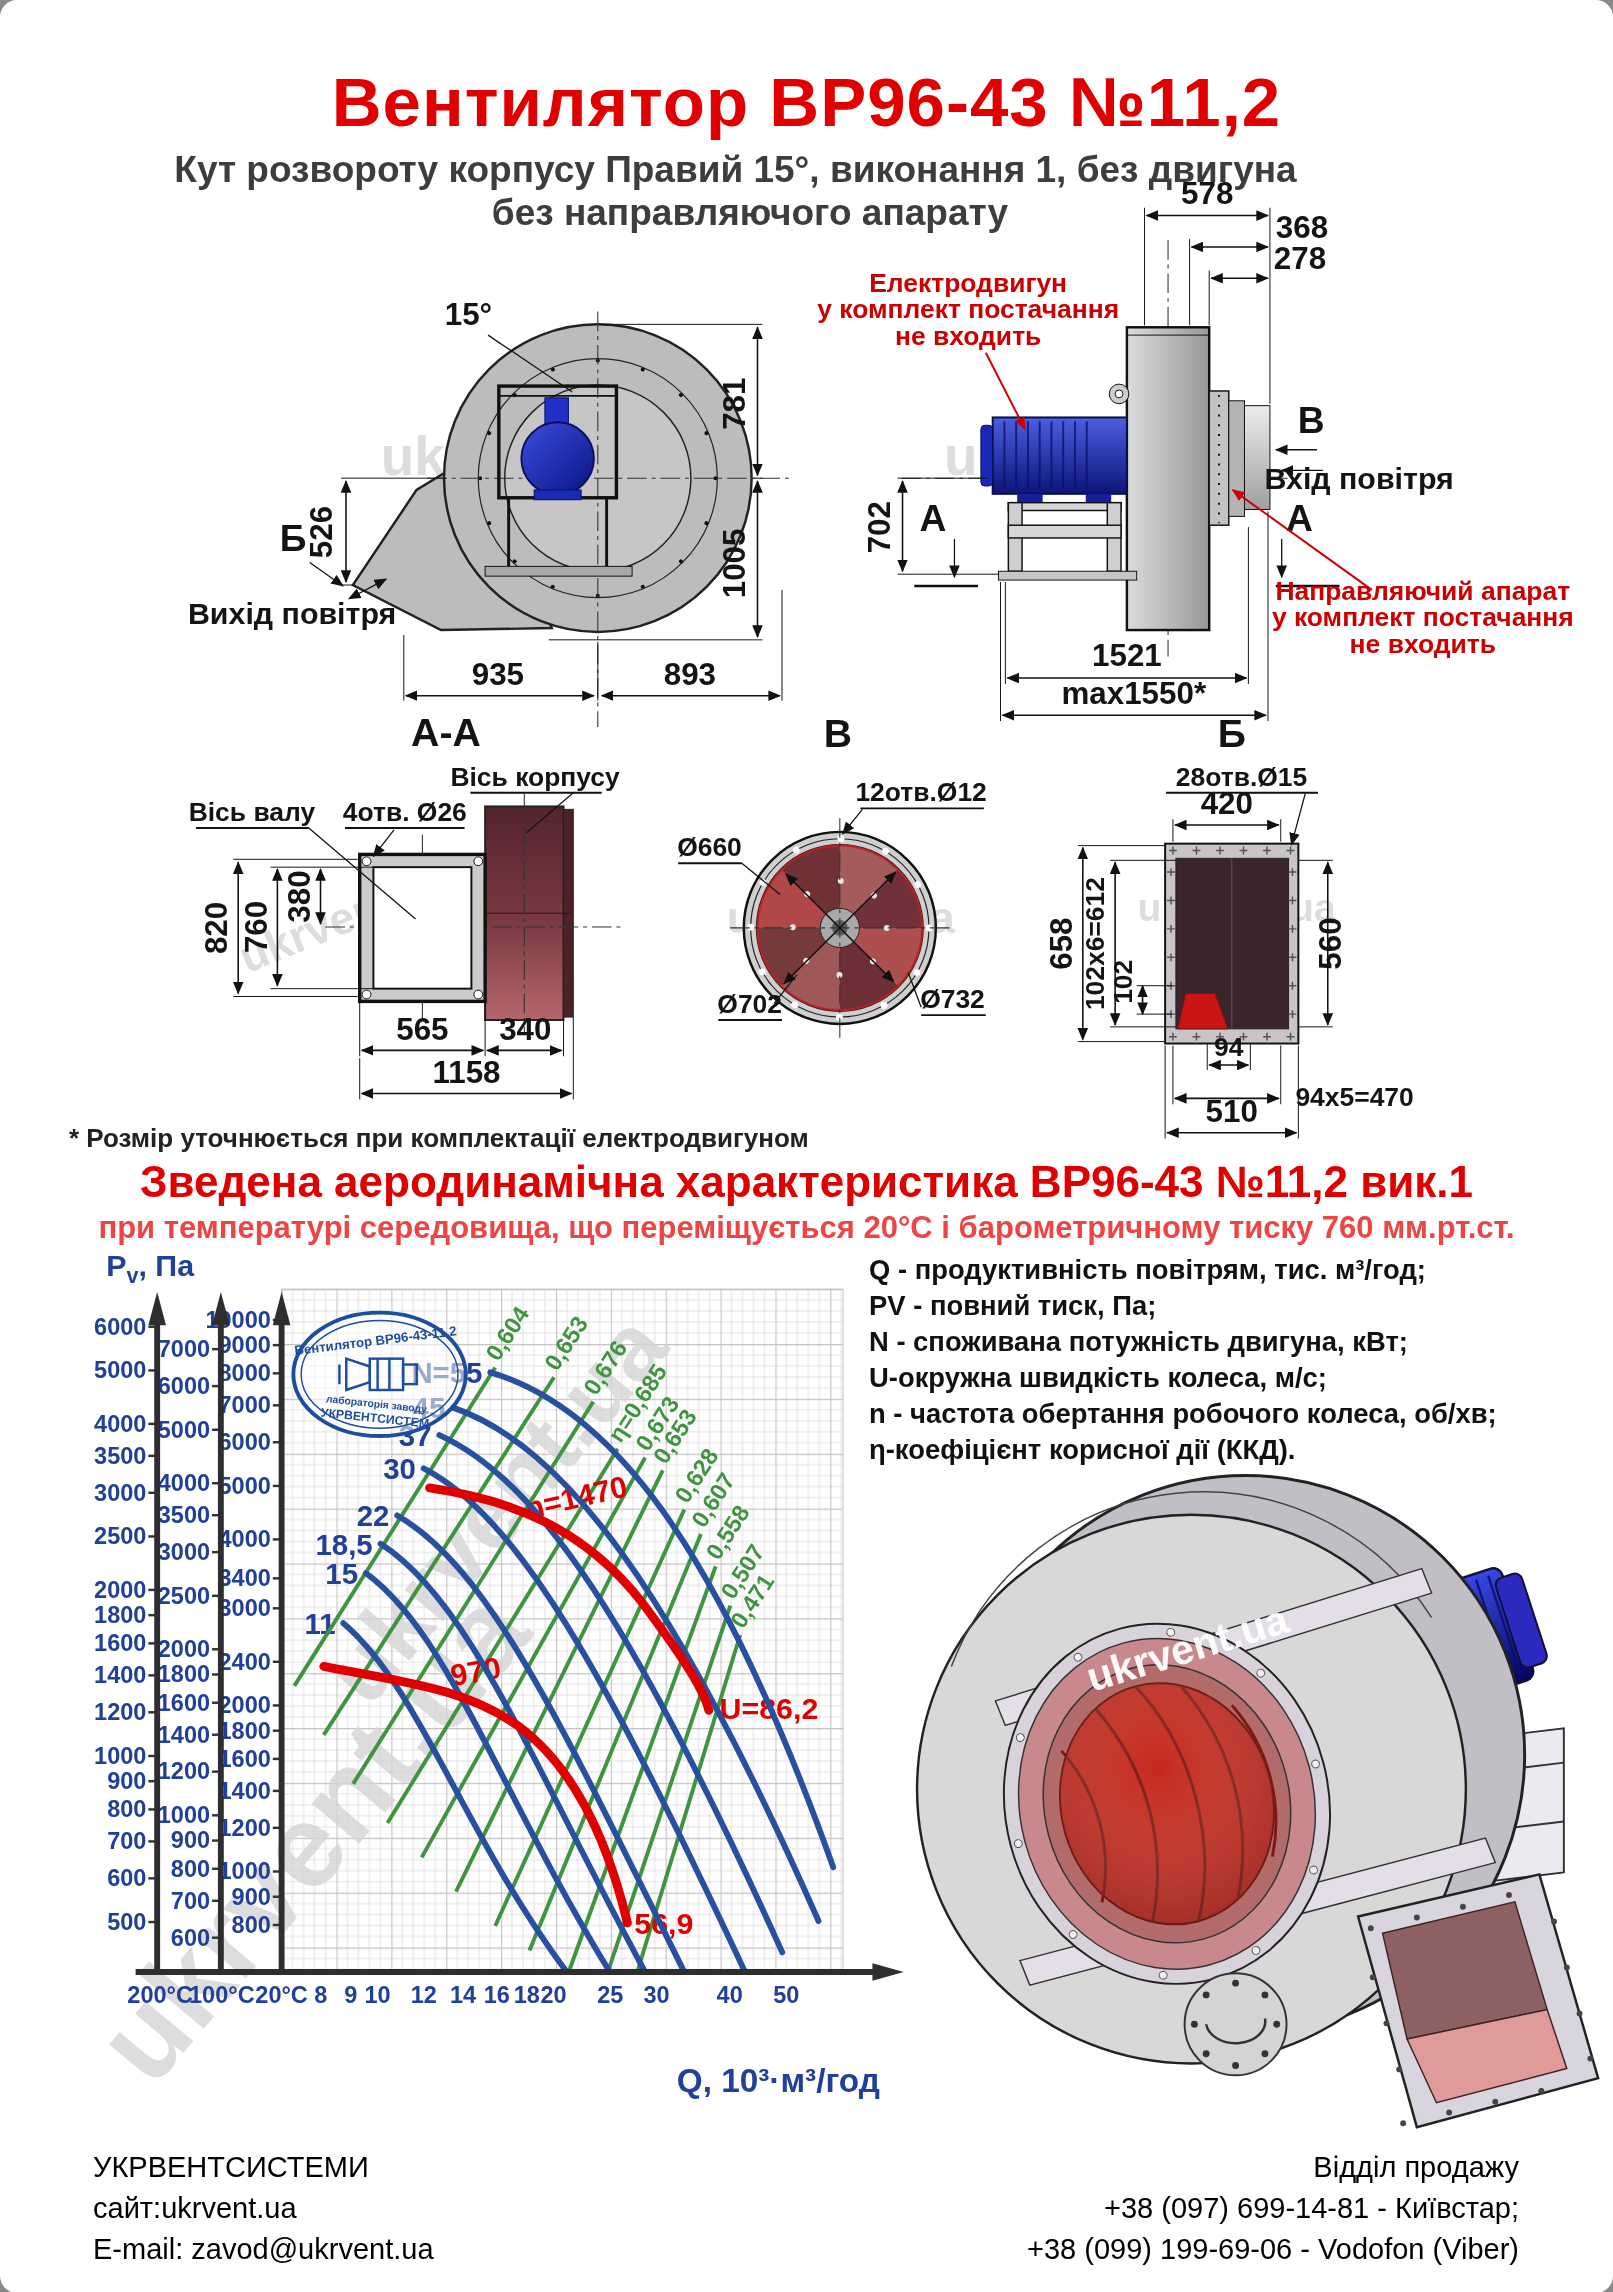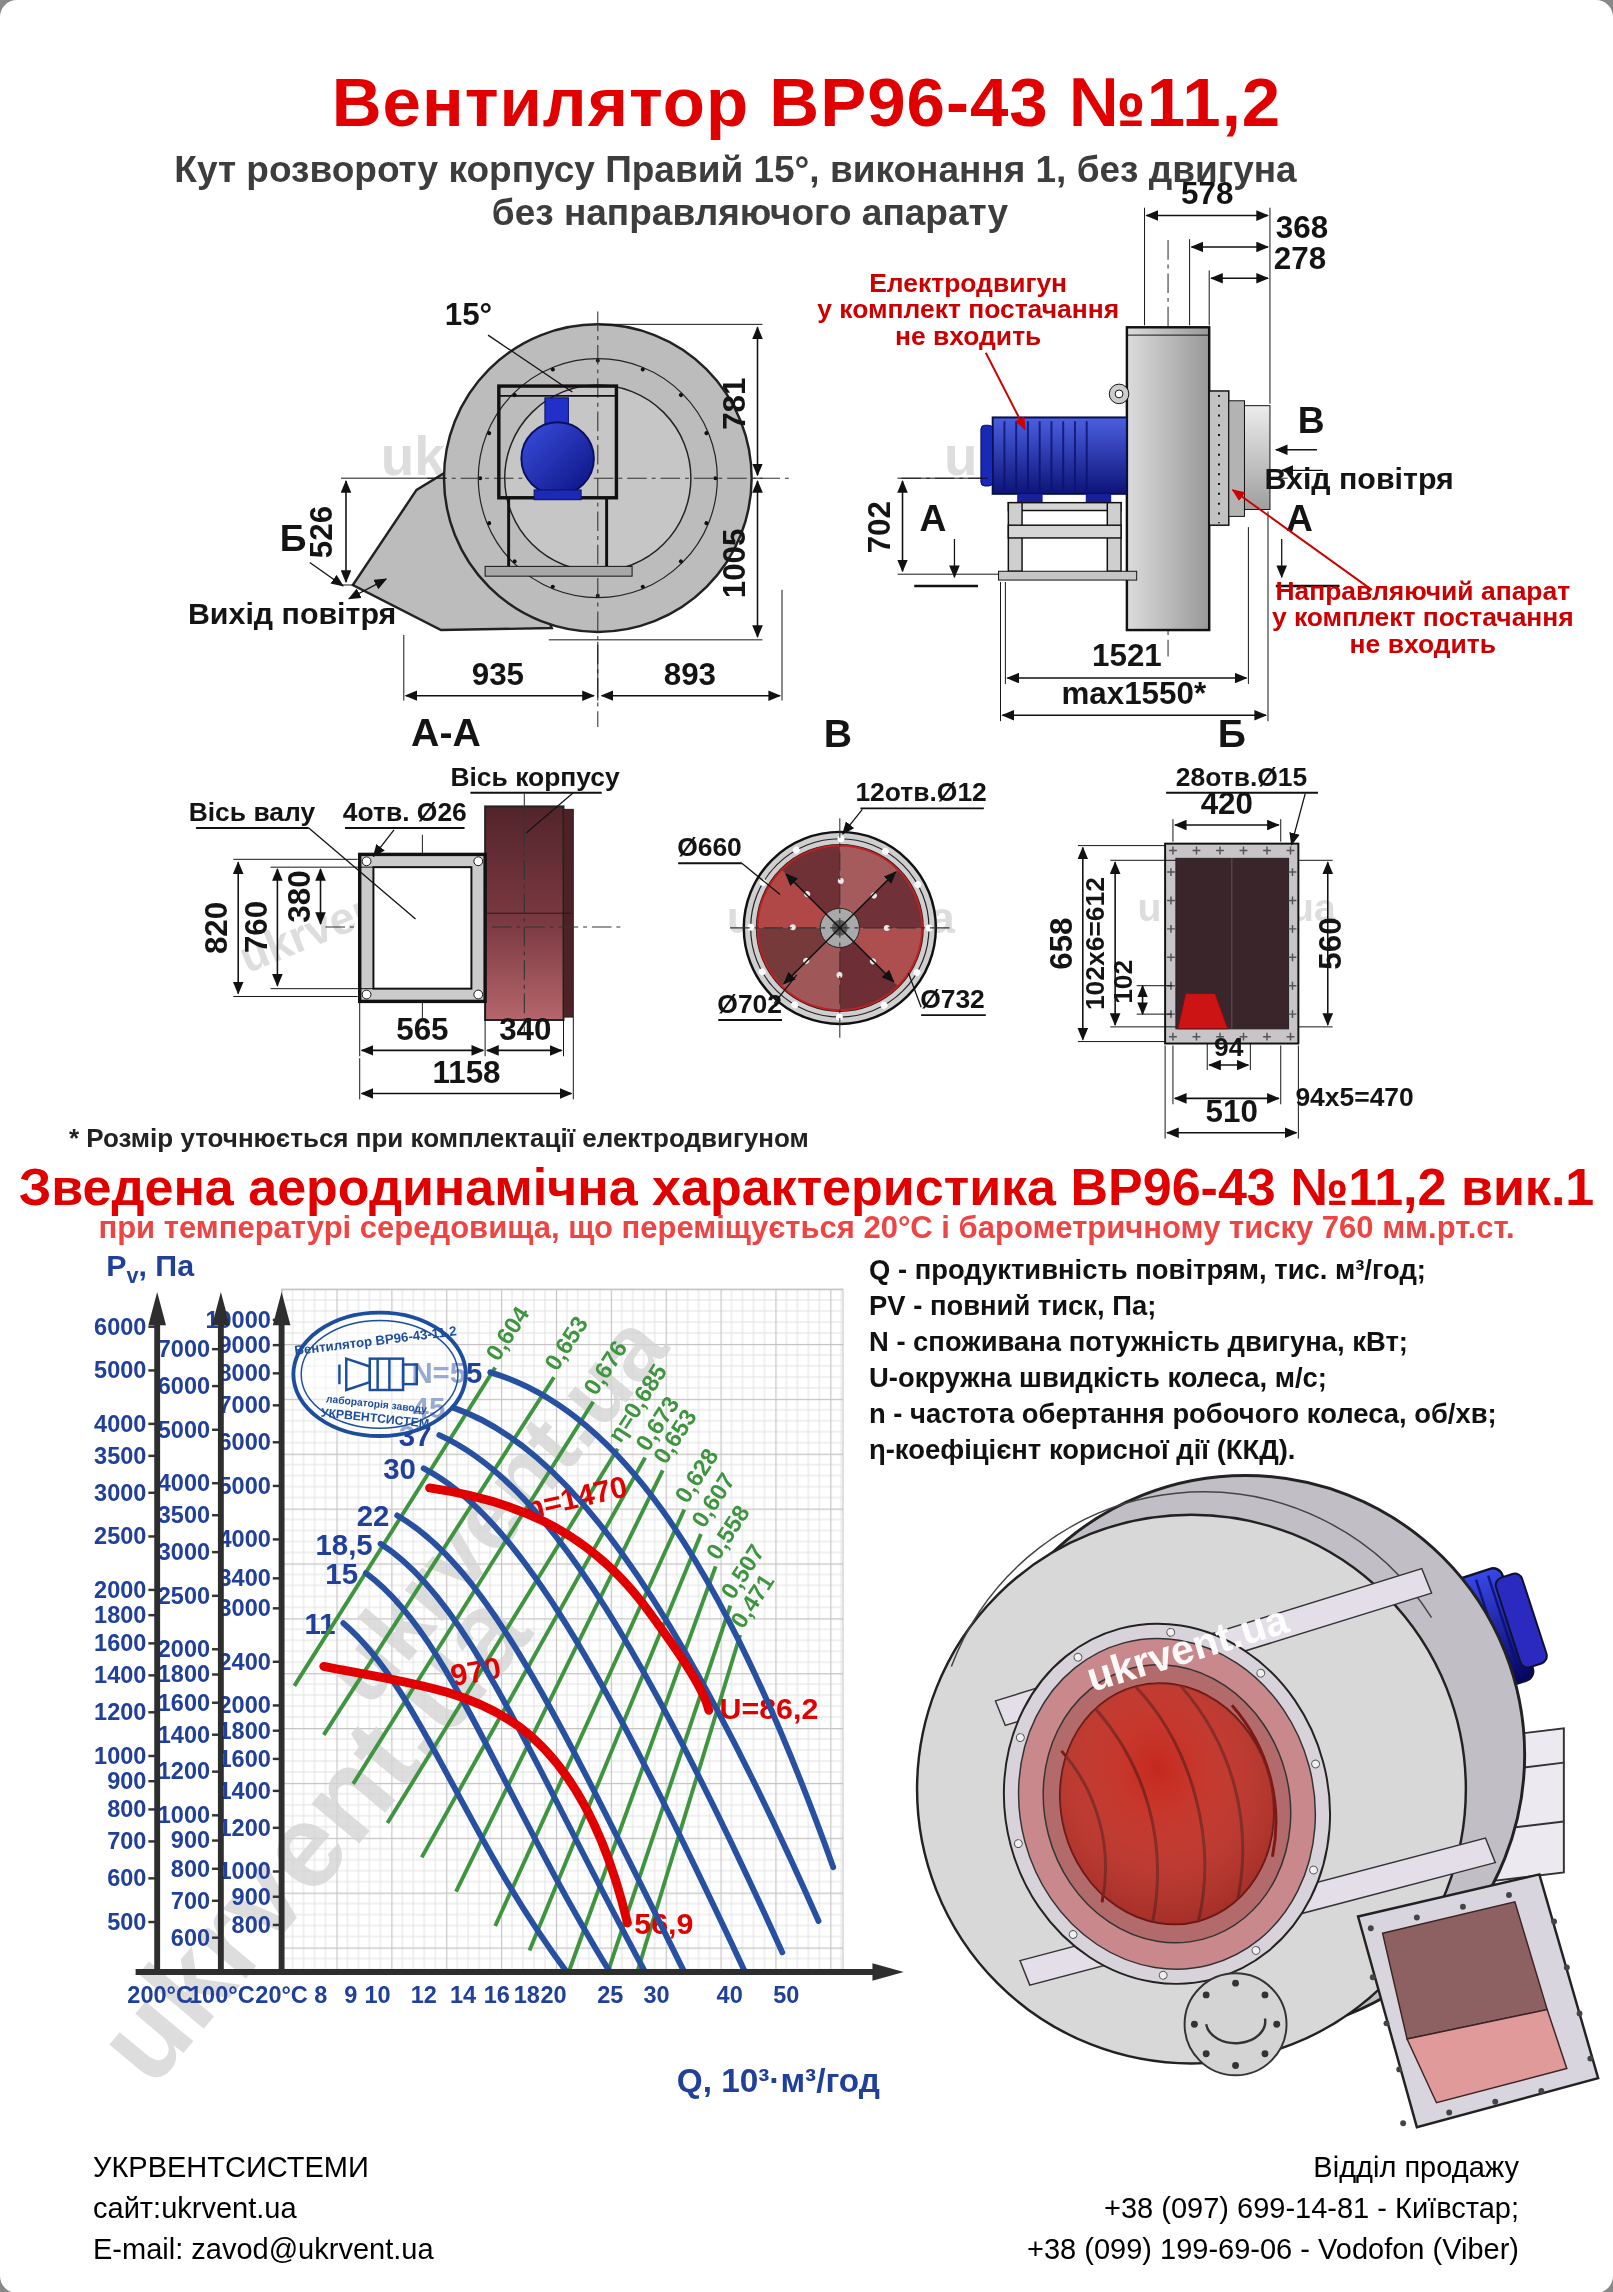--- a/index.html
+++ b/index.html
@@ -4,21 +4,21 @@
 <style>
   html,body{margin:0;padding:0;background:#888;}
   *{box-sizing:border-box;}
   .page{position:relative;width:1613px;height:2293px;background:#fff;margin:0 auto;
         font-family:"Liberation Sans",sans-serif;overflow:hidden;border-radius:17px;}
   .abs{position:absolute;}
   .title{top:63px;left:0;width:1613px;text-align:center;font-size:69px;font-weight:700;color:#e00000;letter-spacing:1px;}
   .sub1{top:149px;left:0;width:1471px;text-align:center;font-size:37px;font-weight:700;color:#3d3d3d;}
   .sub2{top:192px;left:0;width:1500px;text-align:center;font-size:37px;font-weight:700;color:#3d3d3d;}
   .footnote{top:1123px;left:69px;font-size:26px;font-weight:600;color:#222;}
-  .aero-h{top:1157px;left:0;width:1613px;text-align:center;font-size:52px;font-weight:700;color:#e00000;}
+  .aero-h{top:1157px;left:0;width:1613px;text-align:center;font-size:44px;font-weight:700;color:#e00000;}
   .aero-s{top:1210px;left:0;width:1613px;text-align:center;font-size:31px;font-weight:700;color:#ef4444;}
   .legend{top:1252px;left:869px;width:735px;}
   .legend-line{font-size:27.4px;font-weight:700;color:#111;line-height:36px;white-space:nowrap;}
   .footer-l{top:2147px;left:93px;font-size:29px;color:#000;line-height:41px;}
   .footer-r{top:2147px;right:94px;font-size:29px;color:#000;line-height:41px;text-align:right;}
   svg text{font-family:"Liberation Sans",sans-serif;}
   .dimT{font-weight:700;font-size:32px;fill:#141414;}
   .dimS{font-weight:700;font-size:27px;fill:#141414;}
   .lbl{font-weight:700;font-size:27px;fill:#141414;}
   .mark{font-weight:700;font-size:38px;fill:#141414;}

